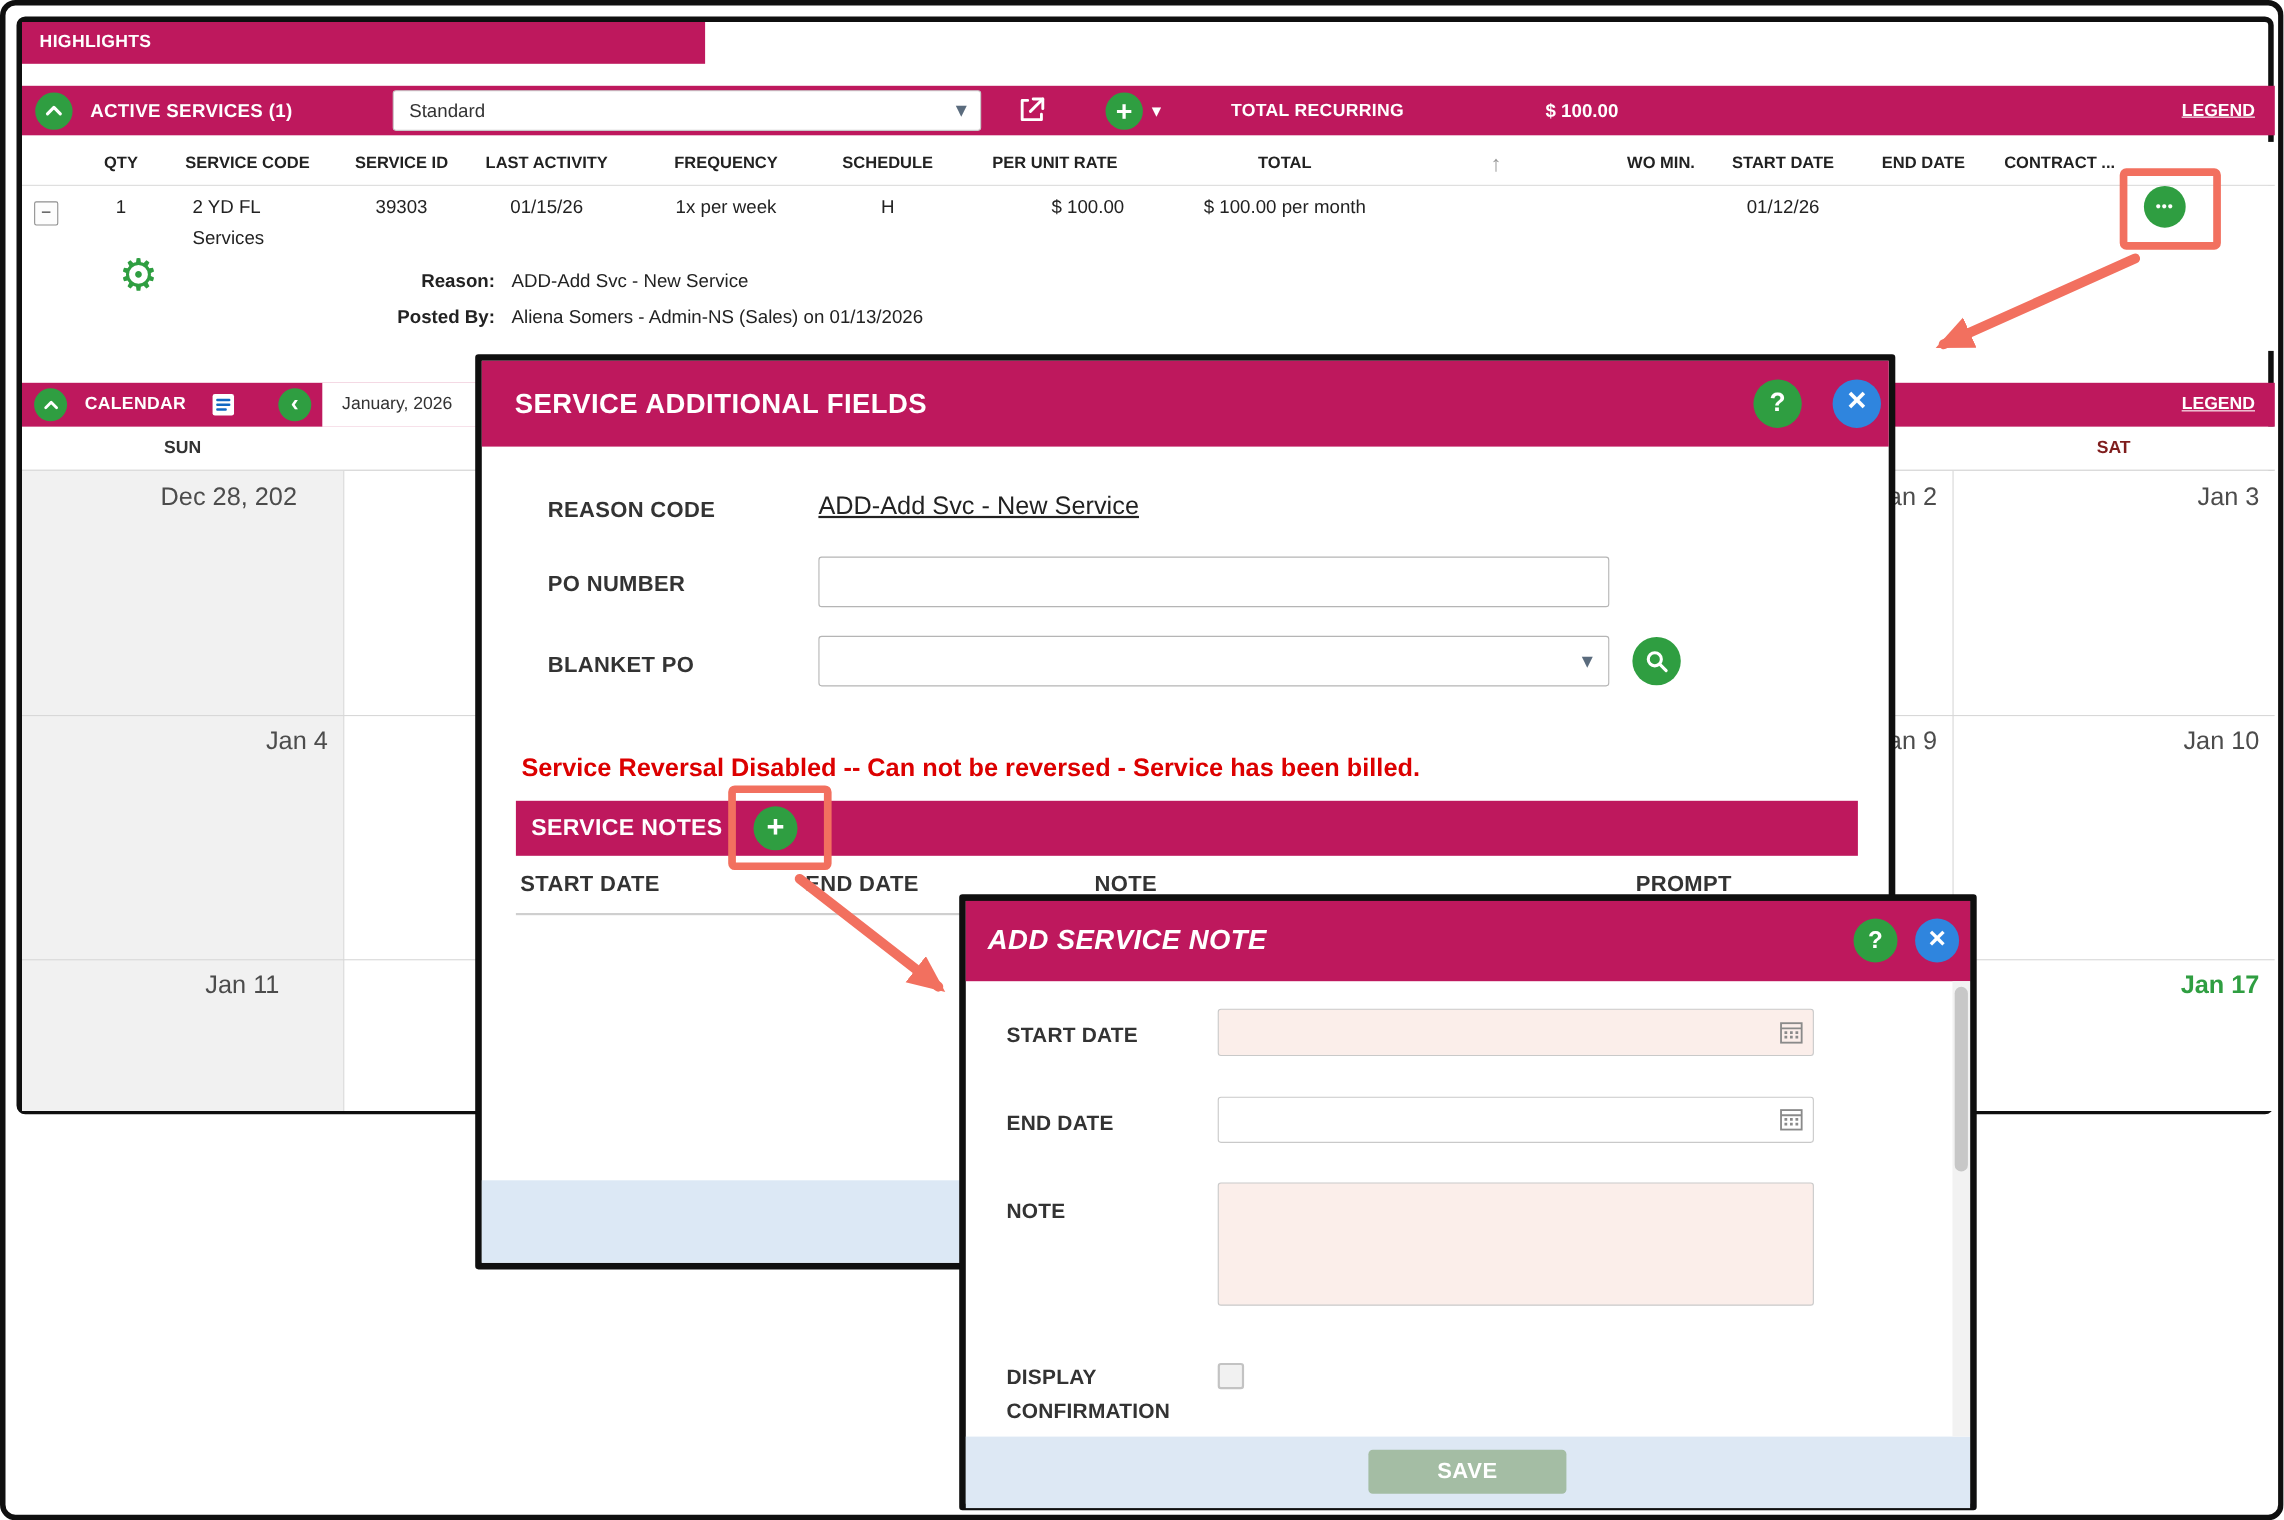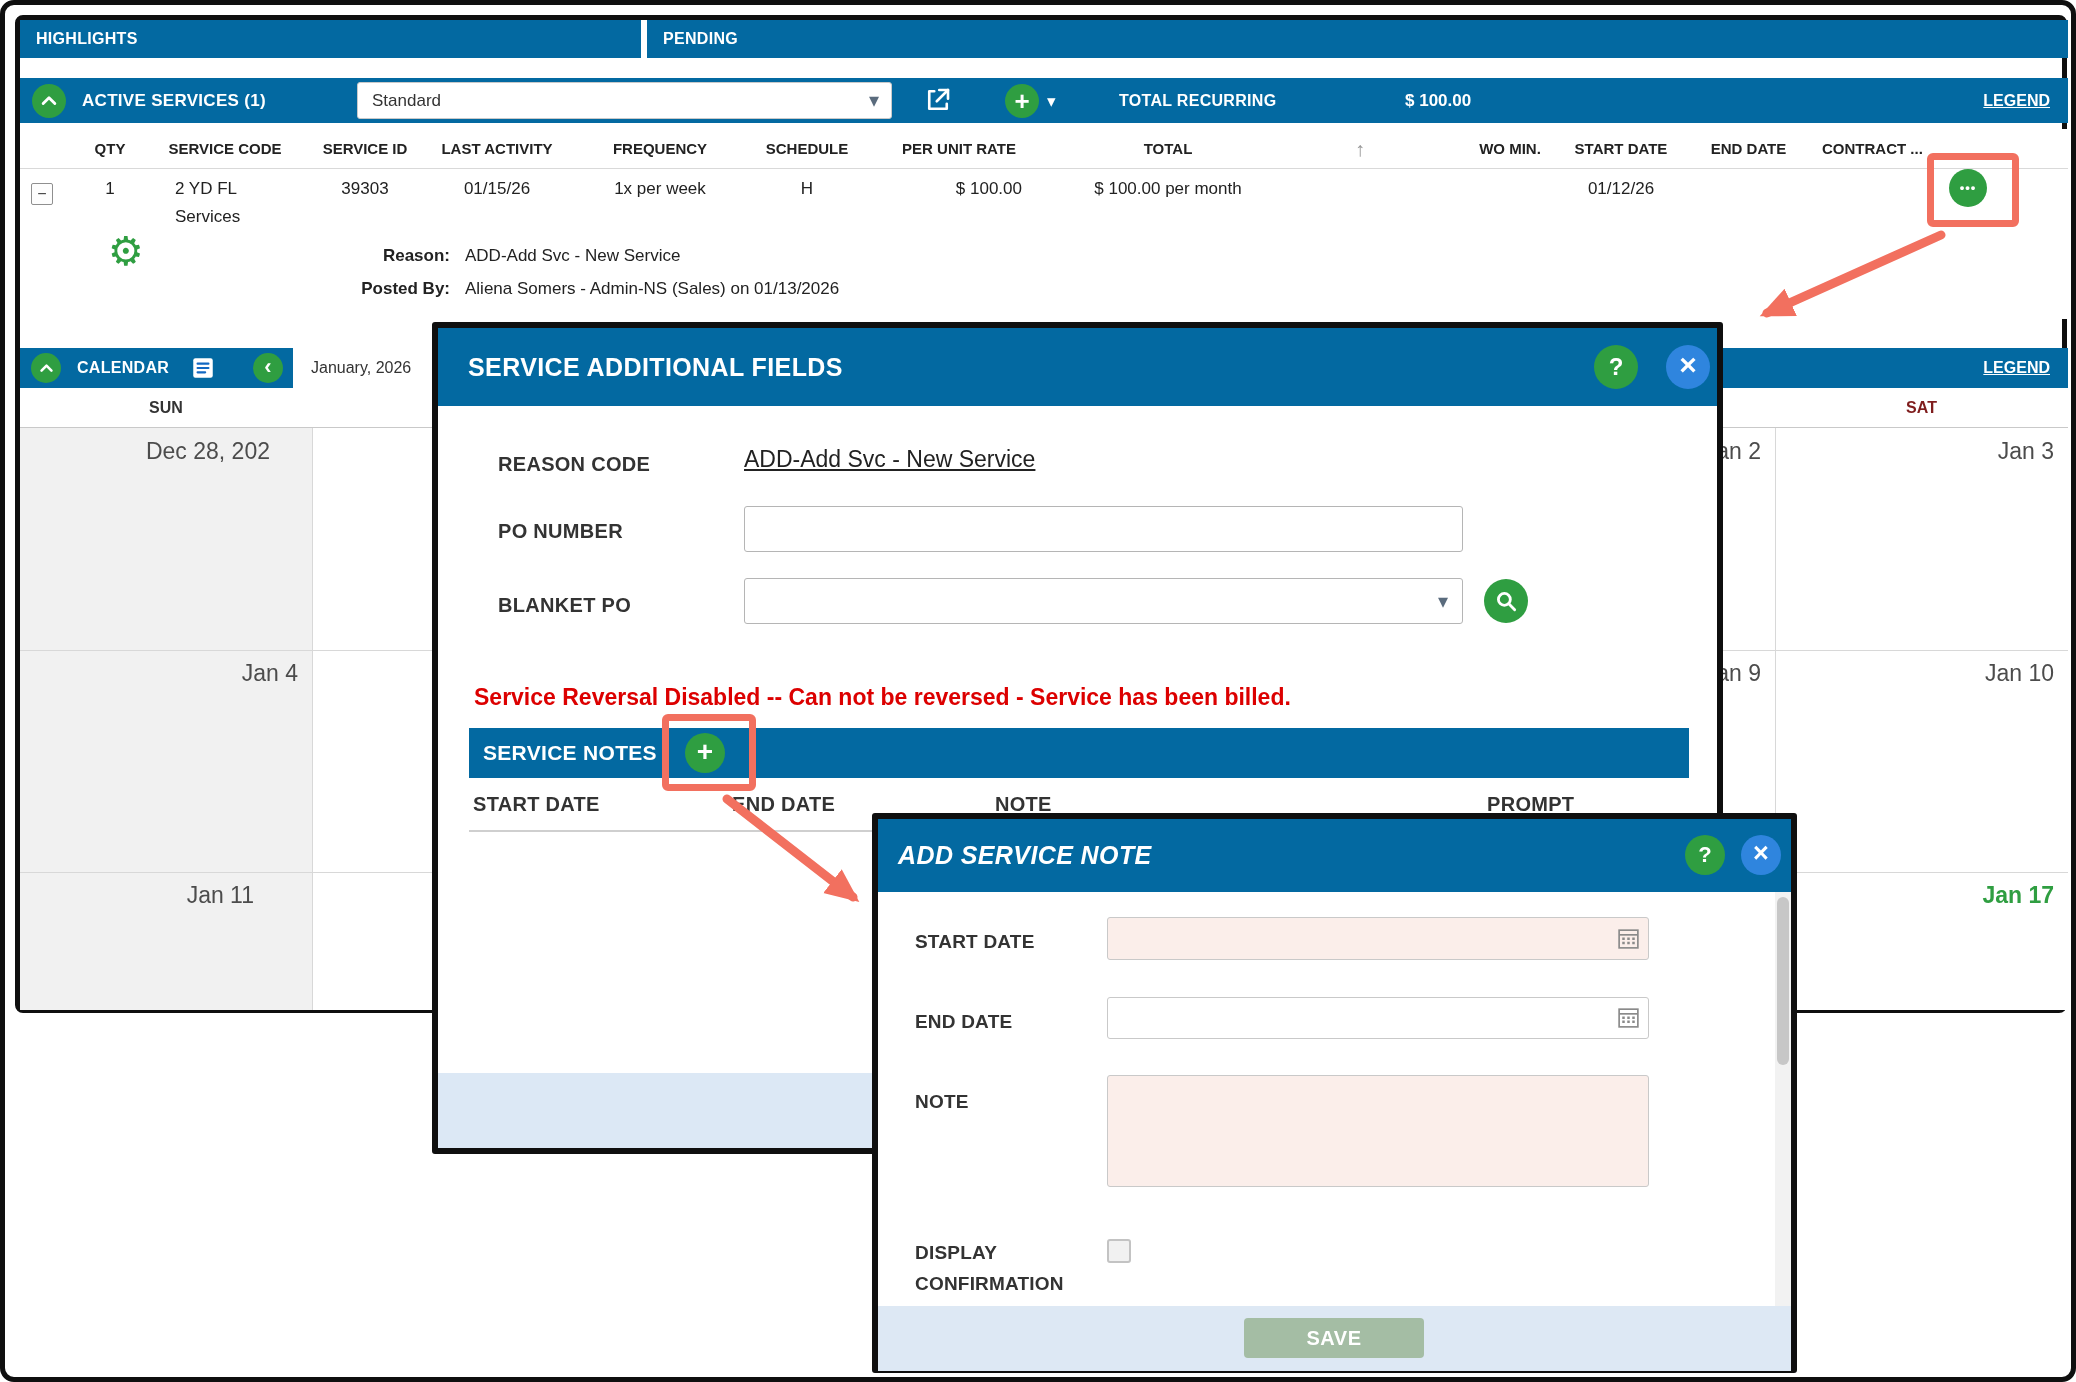--- a/index.html
+++ b/index.html
@@ -1,20 +1,20 @@
 <!DOCTYPE html>
 <html><head>
 <meta charset="utf-8">
 <style>
   * { margin:0; padding:0; box-sizing:border-box; }
   body { background:#ffffff; font-family:"Liberation Sans","DejaVu Sans",sans-serif; }
   #root { position:relative; width:2076px; height:1382px; background:#fff;
           border:5px solid #0f0f0f; border-radius:14px; overflow:hidden; }
   .abs { position:absolute; }
-  .blue { background:#0369a1; color:#fff; }
+  .blue { background:#be185d; color:#fff; }
   .barlabel { font-weight:bold; font-size:16px; letter-spacing:.3px; color:#fff; }
   .win-frame { border:5px solid #0f0f0f; border-radius:8px; background:#fff; }
   .gbtn { background:#2f9e41; border-radius:50%; color:#fff; display:flex;
           align-items:center; justify-content:center; cursor:pointer; }
   .bluecirc { background:#2f85de; border-radius:50%; color:#fff; display:flex;
           align-items:center; justify-content:center; cursor:pointer; font-weight:bold; }
   .hdr-cell { position:absolute; top:0; height:100%; text-align:center;
           font-weight:bold; font-size:15px; color:#222; line-height:40px; white-space:nowrap; }
   .row-cell { position:absolute; top:6px; text-align:center; font-size:17px;
           color:#222; line-height:28px; }
@@ -36,23 +36,20 @@
 </head>
 <body>
 
 <div id="root">
 
   <div class="abs win-frame" style="left:10px;top:10px;width:2052px;height:998px;"></div>
 
   <div class="abs blue" style="left:15px;top:15px;width:621px;height:38px;">
     <span class="abs barlabel" style="left:16px;line-height:38px;">HIGHLIGHTS</span>
   </div>
-  <div class="abs blue" style="left:642px;top:15px;width:1421px;height:38px;">
-    <span class="abs barlabel" style="left:16px;line-height:38px;">PENDING</span>
-  </div>
 
   <div class="abs blue" style="left:15px;top:73px;width:2048px;height:45px;">
     <div class="abs gbtn" style="left:12px;top:6px;width:34px;height:34px;">
       <svg width="20" height="20" viewBox="0 0 24 24" fill="none" stroke="#fff" stroke-width="3.4" stroke-linecap="round" stroke-linejoin="round">
           <path d="M5 15l7-7 7 7"></path>
         </svg>
     </div>
     <span class="abs" style="left:62px;line-height:45px;font-weight:bold;font-size:17px;letter-spacing:.3px;">ACTIVE SERVICES (1)</span>
     <div class="abs" style="left:337px;top:4px;width:535px;height:37px;background:#fff;border:1px solid #c9c9c9;border-radius:3px;">
       <span style="position:absolute;left:14px;line-height:35px;font-size:17px;color:#333;">Standard</span>

